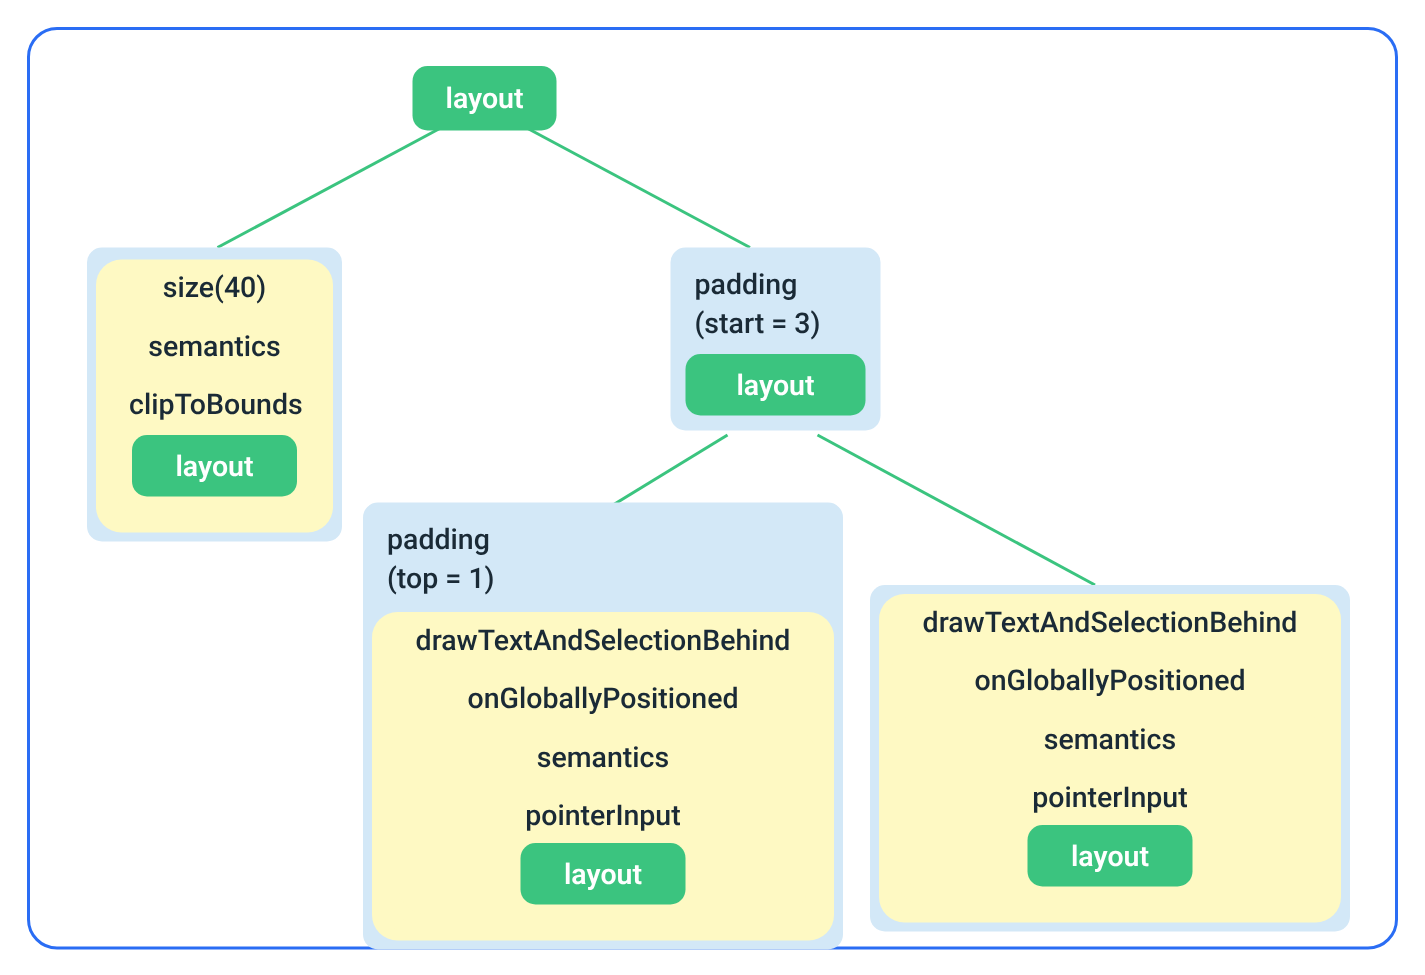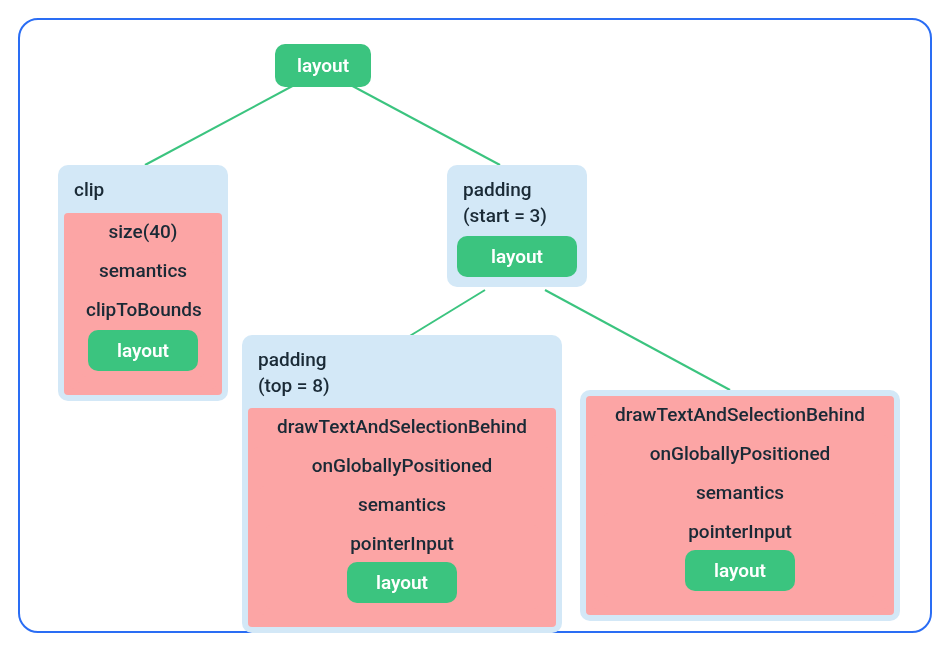--- a/index.html
+++ b/index.html
@@ -19,22 +19,22 @@
     border: 2px solid #2a6df4;
     border-radius: 20px;
   }
   .node-box {
     position: absolute;
     background: #d3e8f7;
     border-radius: 10px;
     padding: 6px;
   }
   .inner {
-    background: #fca5a5;
-    border-radius: 4px;
+    background: #fef9c3;
+    border-radius: 17px;
     padding: 0 6px 6px 6px;
     margin-top: 2px;
   }
   .row {
     font-size: 19px;
     color: #1a2a36;
     text-align: center;
     padding: 7px 4px;
     font-weight: 500;
   }
@@ -84,21 +84,20 @@
 <svg class="edges">
   <line x1="300" y1="82" x2="145" y2="165"></line>
   <line x1="345" y1="82" x2="500" y2="165"></line>
   <line x1="485" y1="290" x2="395" y2="345"></line>
   <line x1="545" y1="290" x2="730" y2="390"></line>
 </svg>
 
 <span class="pill-standalone" style="left:275px; top:44px;">layout</span>
 
 <div class="node-box" style="left:58px; top:165px; width:170px;">
-  <div class="row-top">clip</div>
   <div class="inner">
     <div class="row">size(40)</div>
     <div class="inner">
       <div class="row">semantics</div>
       <div class="inner">
         <div class="row">clipToBounds</div>
         <div class="inner">
           <span class="pill">layout</span>
         </div>
       </div>
@@ -110,21 +109,21 @@
   <div class="row-top">
     <span>padding</span><br>
     <span>(start = 3)</span>
   </div>
   <span class="pill" style="margin:0 4px 4px 4px;">layout</span>
 </div>
 
 <div class="node-box" style="left:242px; top:335px; width:320px;">
   <div class="row-top">
     <span>padding</span><br>
-    <span>(top = 8)</span>
+    <span>(top = 1)</span>
   </div>
   <div class="inner">
     <div class="row">drawTextAndSelectionBehind</div>
     <div class="inner">
       <div class="row">onGloballyPositioned</div>
       <div class="inner">
         <div class="row">semantics</div>
         <div class="inner">
           <div class="row">pointerInput</div>
           <span class="pill" style="width:110px; margin:0 auto;">layout</span>

